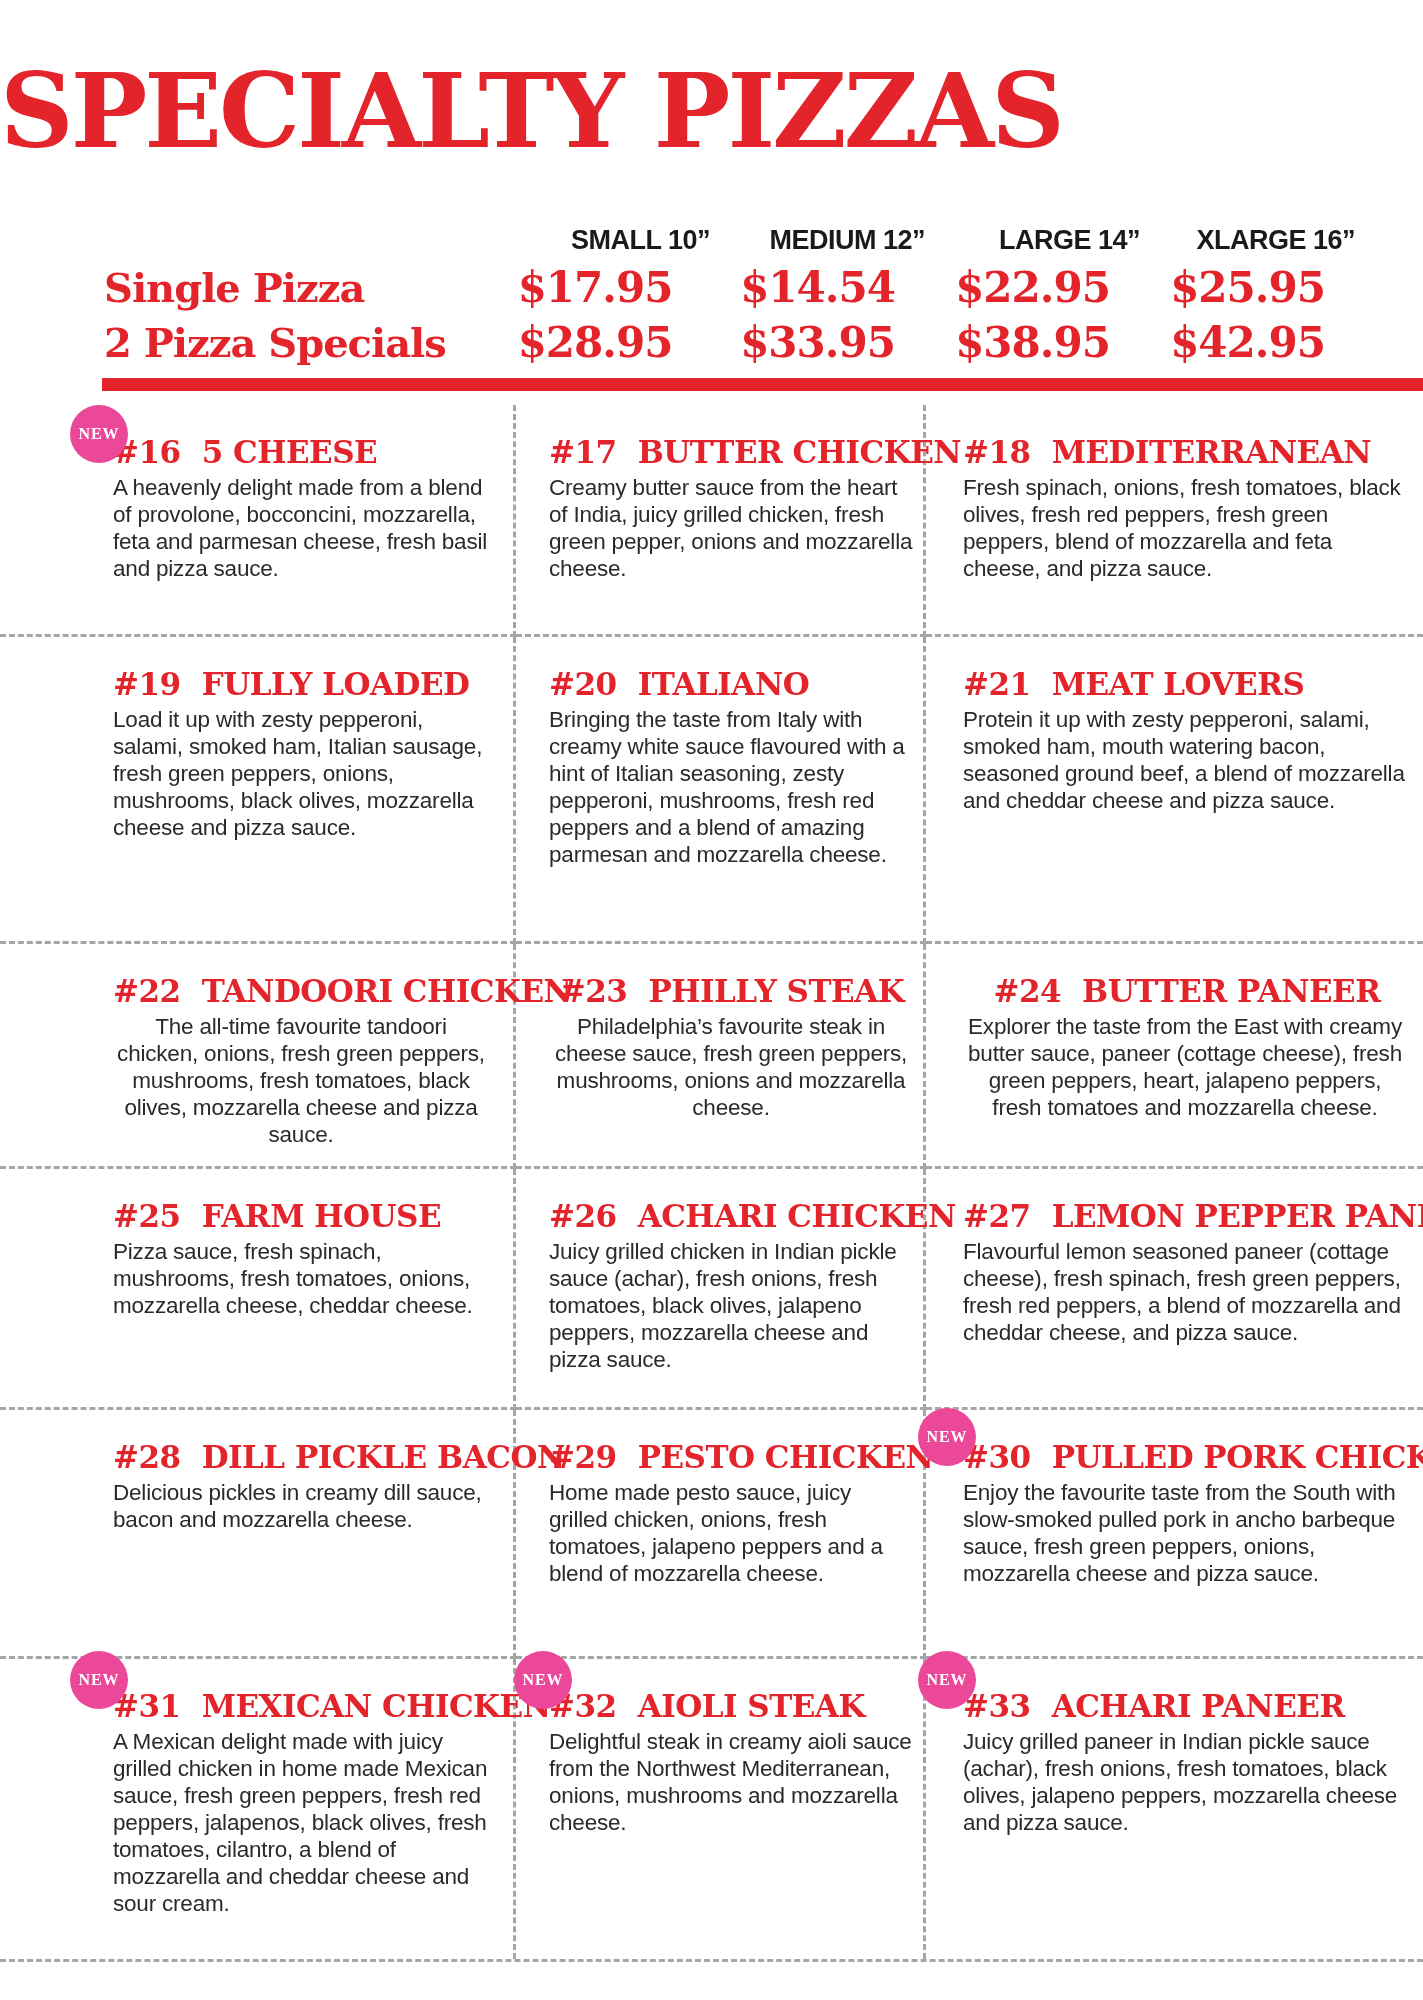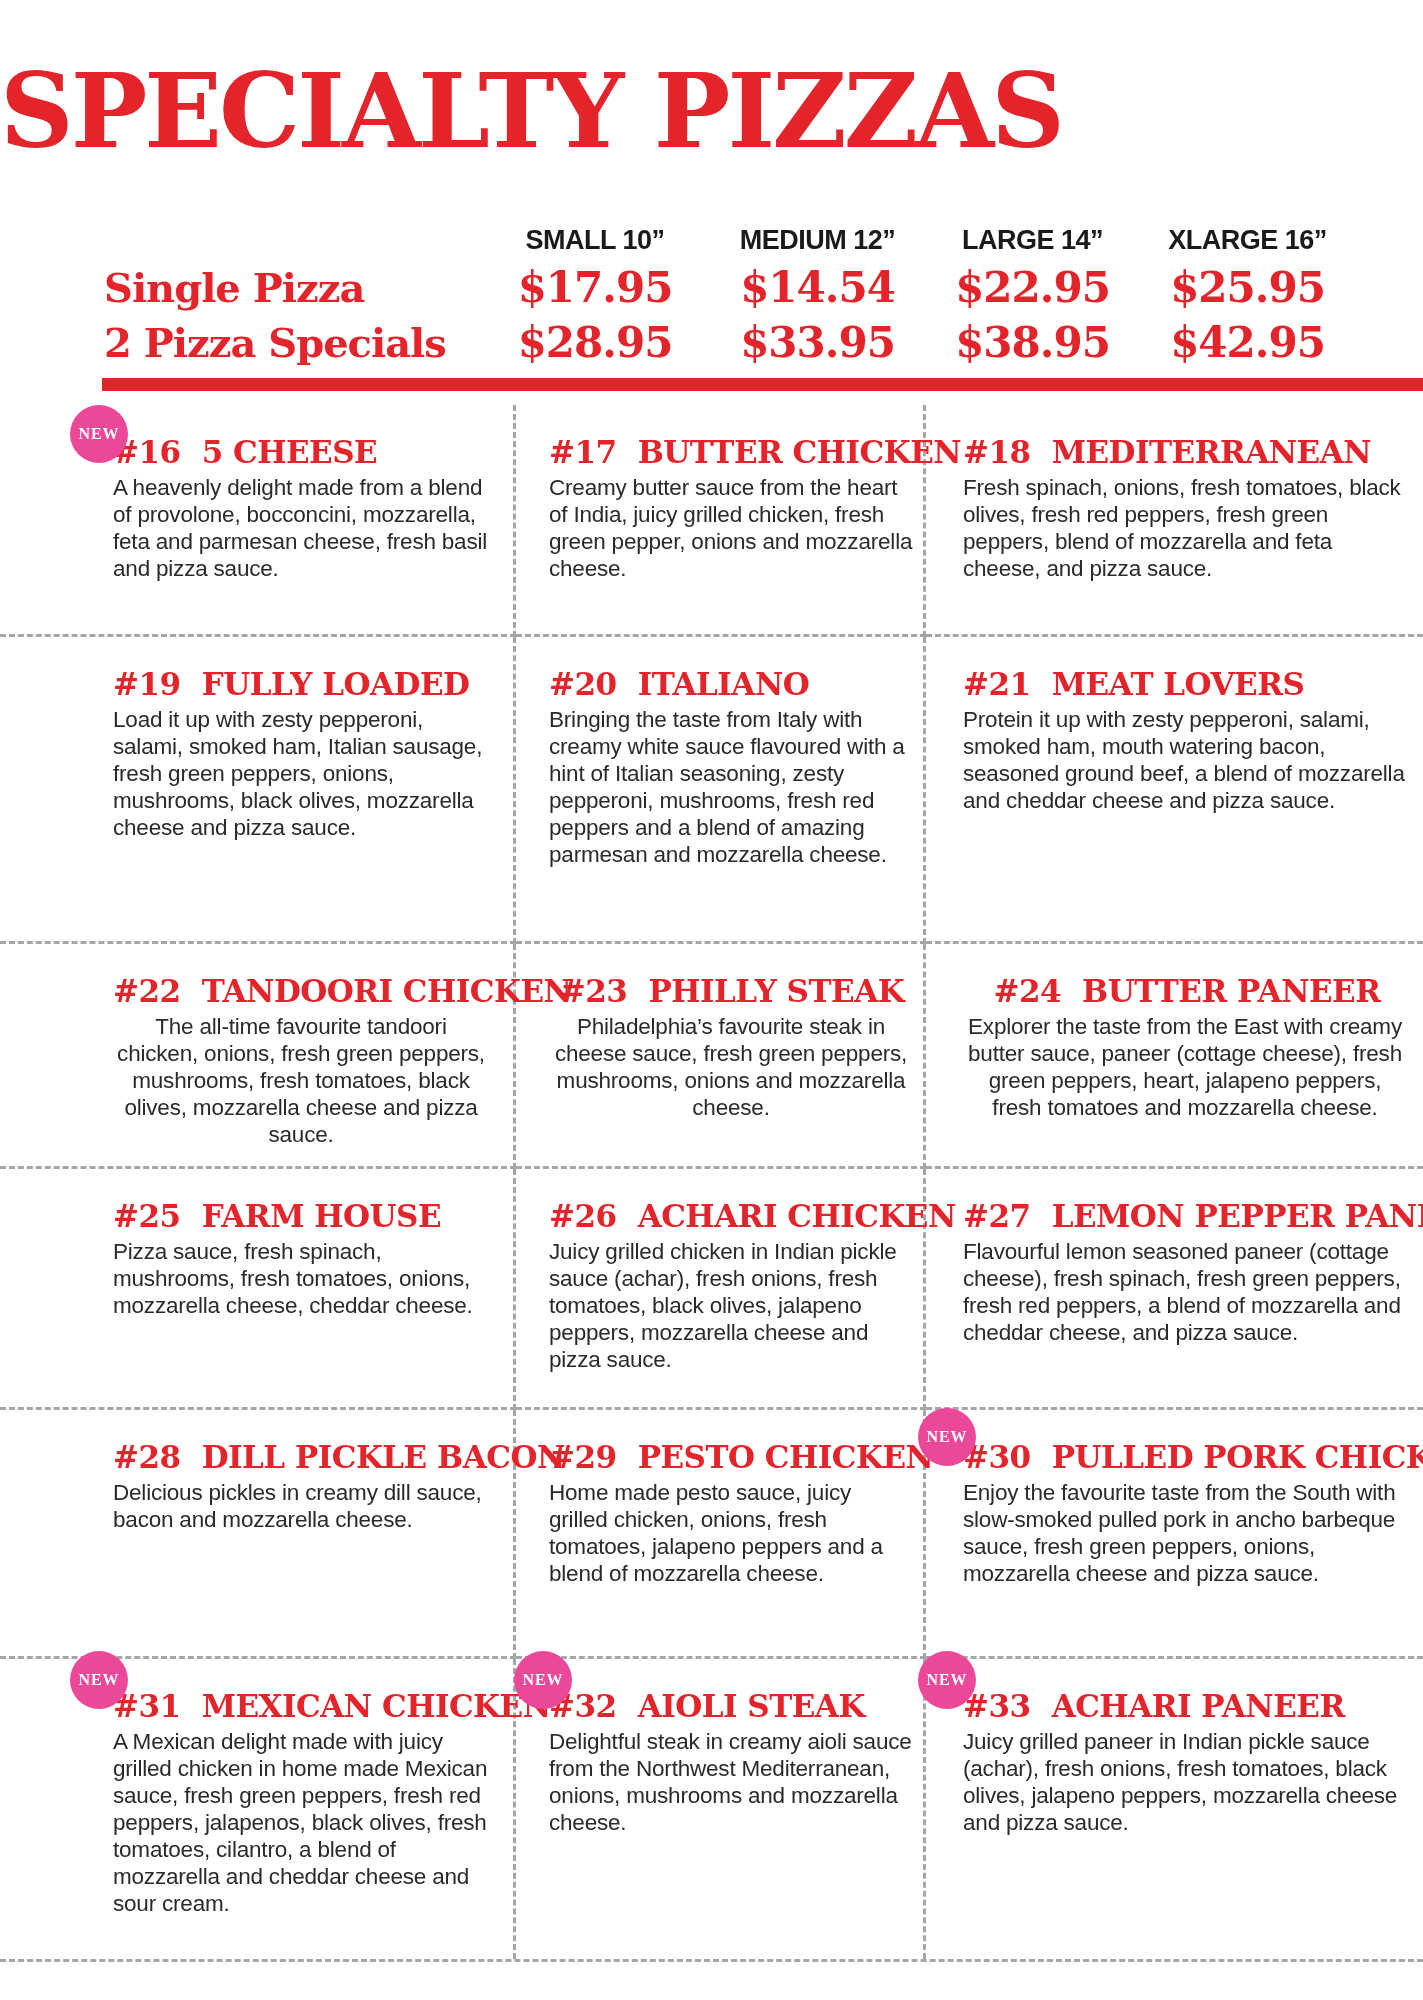--- a/index.html
+++ b/index.html
@@ -21,21 +21,21 @@
 
   
   .price-table {
     margin: 32px 0 0 104px;
     display: grid;
     grid-template-columns: 376px 230px 215px 215px 215px;
     row-gap: 8px;
   }
   .size-header {
     padding-top: 14px;
-    text-align: center;
+    text-align: right;
     font-weight: bold;
     font-size: 27px;
     letter-spacing: -0.5px;
     color: #1a1a1a;
   }
   .price-label {
     font-family: "DejaVu Serif", serif;
     font-weight: bold;
     font-size: 40px;
     letter-spacing: -1px;

